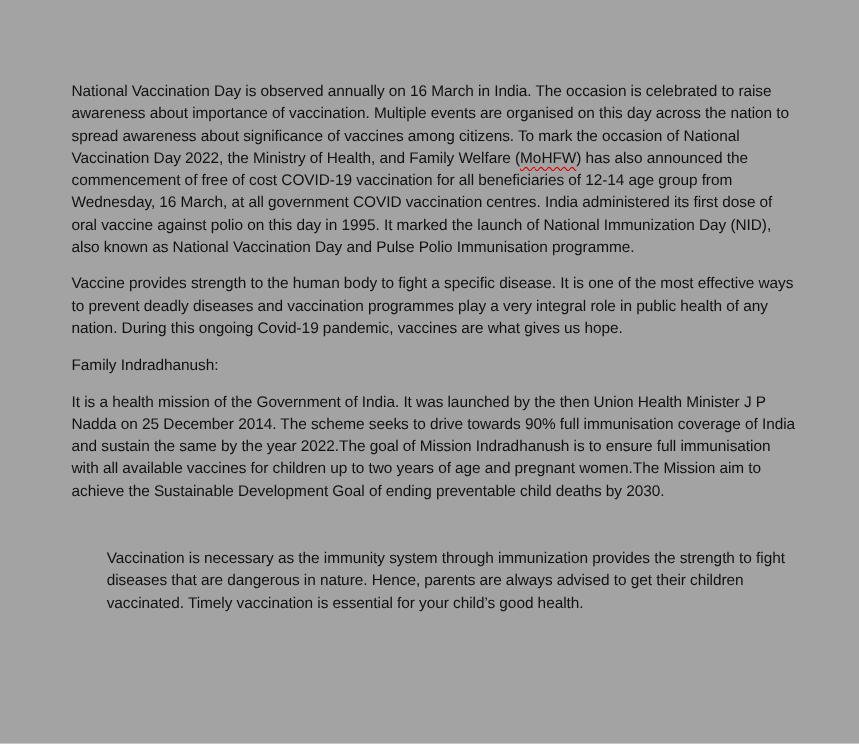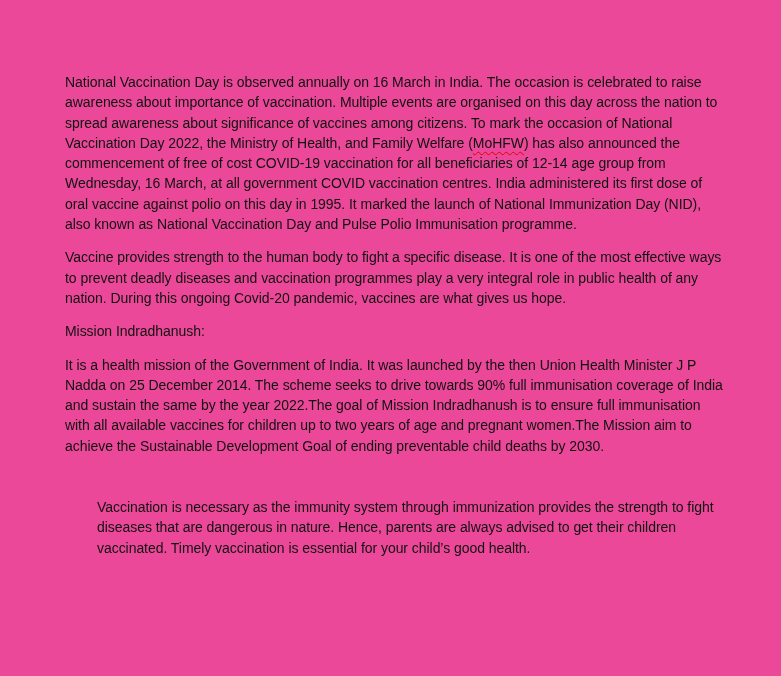--- a/index.html
+++ b/index.html
@@ -11,21 +11,21 @@
     width: 781px;
     height: 676px;
     overflow: hidden;
     font-family: "Liberation Sans", "DejaVu Sans", sans-serif;
   }
   .page {
     box-sizing: border-box;
     width: 781px;
     height: 676px;
     padding: 72px 58px 0 65px;
-    background: #ec4899;
+    background: #a3a3a3;
   }
   .doc-text {
     width: 658px;
     color: #111111;
     font-size: 14px;
     line-height: 20.3px;
     letter-spacing: -0.05px;
     text-align: left;
   }
   .doc-text p {
@@ -44,22 +44,22 @@
   }
 </style>
 </head>
 <body>
 
 <div class="page">
   <div class="doc-text">
 
     <p><span>National Vaccination Day is observed annually on 16 March in India. The occasion is celebrated to raise awareness about importance of vaccination. Multiple events are organised on this day across the nation to spread awareness about significance of vaccines among citizens. To mark the occasion of National Vaccination Day 2022, the Ministry of Health, and Family Welfare (</span><span class="misspelled">MoHFW</span><span>) has also announced the commencement of free of cost COVID-19 vaccination for all beneficiaries of 12-14 age group from Wednesday, 16 March, at all government COVID vaccination centres. India administered its first dose of oral vaccine against polio on this day in 1995. It marked the launch of National Immunization Day (NID), also known as National Vaccination Day and Pulse Polio Immunisation programme.</span></p>
 
-    <p>Vaccine provides strength to the human body to fight a specific disease. It is one of the most effective ways to prevent deadly diseases and vaccination programmes play a very integral role in public health of any nation. During this ongoing Covid-20 pandemic, vaccines are what gives us hope.</p>
+    <p>Vaccine provides strength to the human body to fight a specific disease. It is one of the most effective ways to prevent deadly diseases and vaccination programmes play a very integral role in public health of any nation. During this ongoing Covid-19 pandemic, vaccines are what gives us hope.</p>
 
-    <p>Mission Indradhanush:</p>
+    <p>Family Indradhanush:</p>
 
     <p>It is a health mission of the Government of India. It was launched by the then Union Health Minister J P Nadda on 25 December 2014. The scheme seeks to drive towards 90% full immunisation coverage of India and sustain the same by the year 2022.The goal of Mission Indradhanush is to ensure full immunisation with all available vaccines for children up to two years of age and pregnant women.The Mission aim to achieve the Sustainable Development Goal of ending preventable child deaths by 2030.</p>
 
     <p class="extra-gap">Vaccination is necessary as the immunity system through immunization provides the strength to fight diseases that are dangerous in nature. Hence, parents are always advised to get their children vaccinated. Timely vaccination is essential for your child’s good health.</p>
 
   </div>
 </div>
 
 </body></html>

